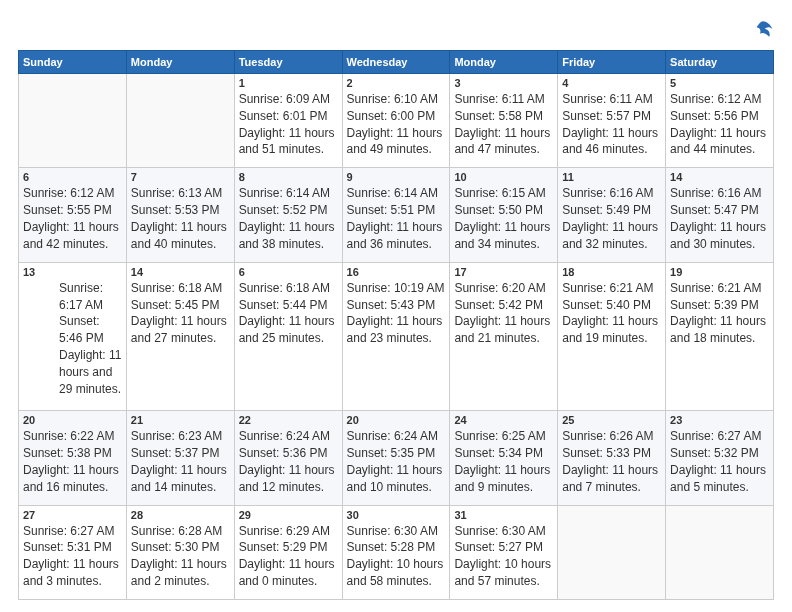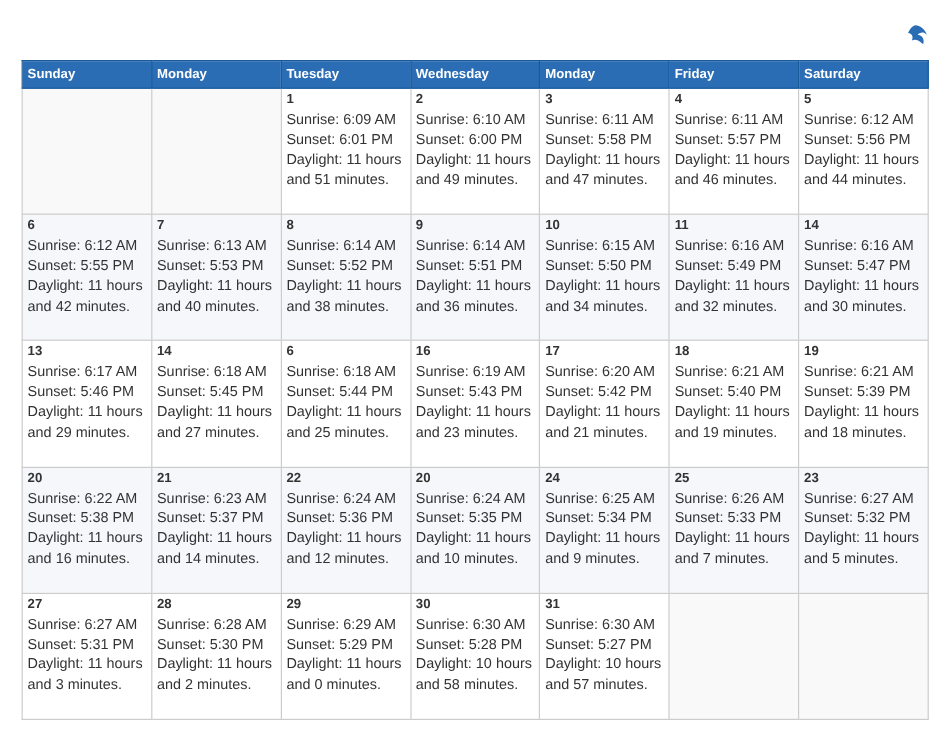--- a/index.html
+++ b/index.html
@@ -211,39 +211,39 @@
           <td>
             <span class="day-number">14</span>
             <div class="cell-content" style="white-space: pre-line;">Sunrise: 6:16 AM
 Sunset: 5:47 PM
 Daylight: 11 hours and 30 minutes.</div>
           </td>
         </tr>
         <tr>
           <td>
             <span class="day-number">13</span>
-            <div class="cell-content" style="white-space: pre-line;">Sunrise: 6:17 AM
+            <div class="cell-content" style="white-space: pre-line; margin-left: 36px;">Sunrise: 6:17 AM
 Sunset: 5:46 PM
 Daylight: 11 hours and 29 minutes.</div>
           </td>
           <td>
             <span class="day-number">14</span>
             <div class="cell-content" style="white-space: pre-line;">Sunrise: 6:18 AM
 Sunset: 5:45 PM
 Daylight: 11 hours and 27 minutes.</div>
           </td>
           <td>
             <span class="day-number">6</span>
             <div class="cell-content" style="white-space: pre-line;">Sunrise: 6:18 AM
 Sunset: 5:44 PM
 Daylight: 11 hours and 25 minutes.</div>
           </td>
           <td>
             <span class="day-number">16</span>
-            <div class="cell-content" style="white-space: pre-line;">Sunrise: 6:19 AM
+            <div class="cell-content" style="white-space: pre-line;">Sunrise: 10:19 AM
 Sunset: 5:43 PM
 Daylight: 11 hours and 23 minutes.</div>
           </td>
           <td>
             <span class="day-number">17</span>
             <div class="cell-content" style="white-space: pre-line;">Sunrise: 6:20 AM
 Sunset: 5:42 PM
 Daylight: 11 hours and 21 minutes.</div>
           </td>
           <td>

